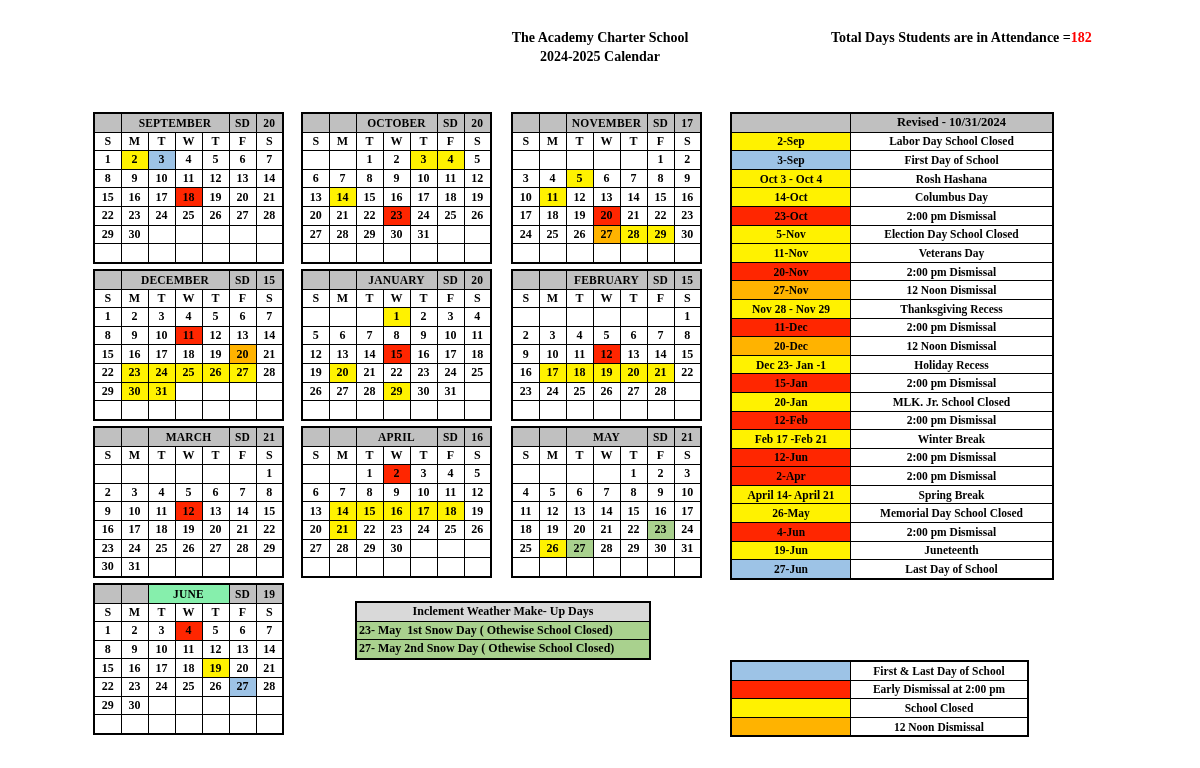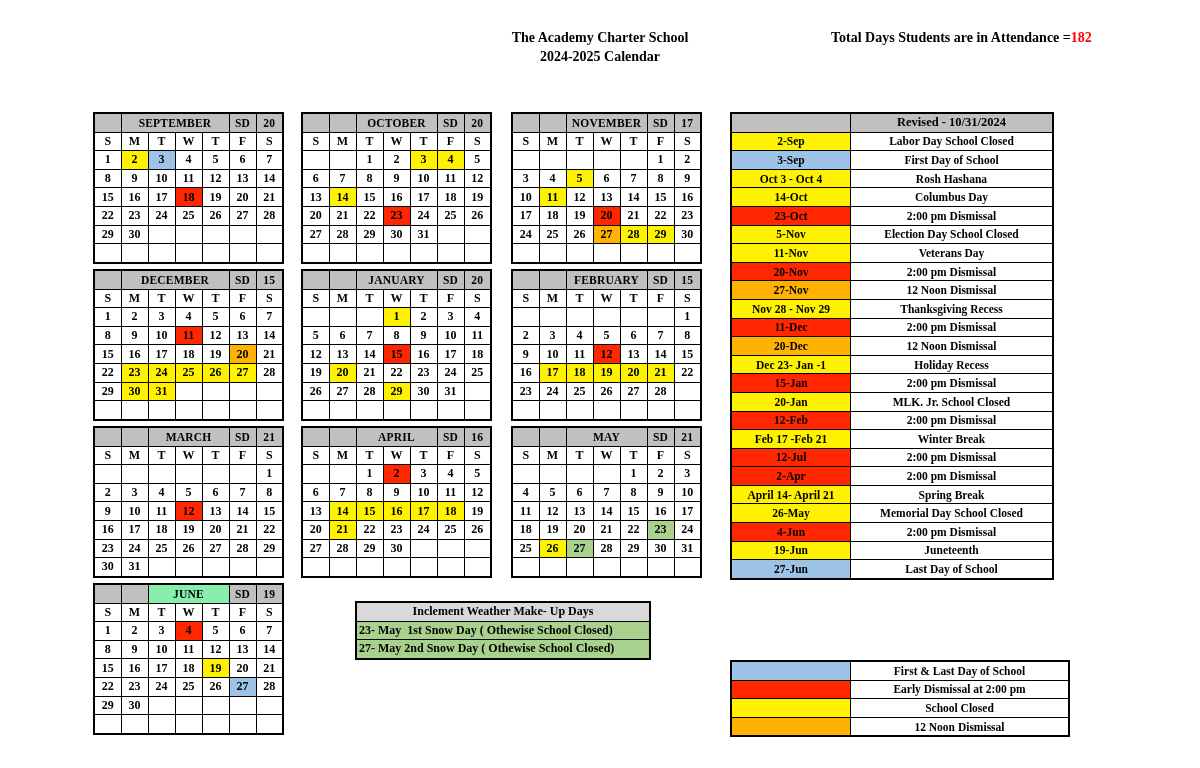--- a/index.html
+++ b/index.html
@@ -17,21 +17,21 @@
   table.cal td{height:17.6px;font-size:12px;}
   table.cal td.mtitle{font-size:11.5px;letter-spacing:.2px;}
   table.cal td.dow{font-size:12px;}
   
   table.events{table-layout:fixed;width:324px;border:2px solid #000;left:730px;top:112px;}
   table.events td{height:17.6px;font-size:11.5px;}
   table.events td.datecol{width:118px;}
   table.events td.gray{background:#c0c0c0;margin-left:48px;}
   table.events td.revised{font-size:12.5px;}
   
-  table.legend{table-layout:fixed;width:340px;border:2px solid #000;left:730px;top:660px;}
+  table.legend{table-layout:fixed;width:299px;border:2px solid #000;left:730px;top:660px;}
   table.legend td{height:17.6px;font-size:11.5px;}
   table.legend td.swatch{width:118px;}
   
   table.weather{table-layout:fixed;width:296px;border:2px solid #000;left:355px;top:601px;}
   table.weather td{height:17.6px;font-size:12px;}
   table.weather td.wrow{white-space:pre;text-align:left;padding-left:2px;}
 </style>
 </head>
 <body>
 
@@ -847,21 +847,21 @@
         </tr>
         <tr>
           <td class="datecol" style="background: rgb(255, 38, 0);">12-Feb</td>
           <td>2:00 pm Dismissal</td>
         </tr>
         <tr>
           <td class="datecol" style="background: rgb(255, 242, 0);">Feb 17 -Feb 21</td>
           <td>Winter Break</td>
         </tr>
         <tr>
-          <td class="datecol" style="background: rgb(255, 38, 0);">12-Jul</td>
+          <td class="datecol" style="background: rgb(255, 38, 0);">12-Jun</td>
           <td>2:00 pm Dismissal</td>
         </tr>
         <tr>
           <td class="datecol" style="background: rgb(255, 38, 0);">2-Apr</td>
           <td>2:00 pm Dismissal</td>
         </tr>
         <tr>
           <td class="datecol" style="background: rgb(255, 242, 0);">April 14- April 21</td>
           <td>Spring Break</td>
         </tr>

